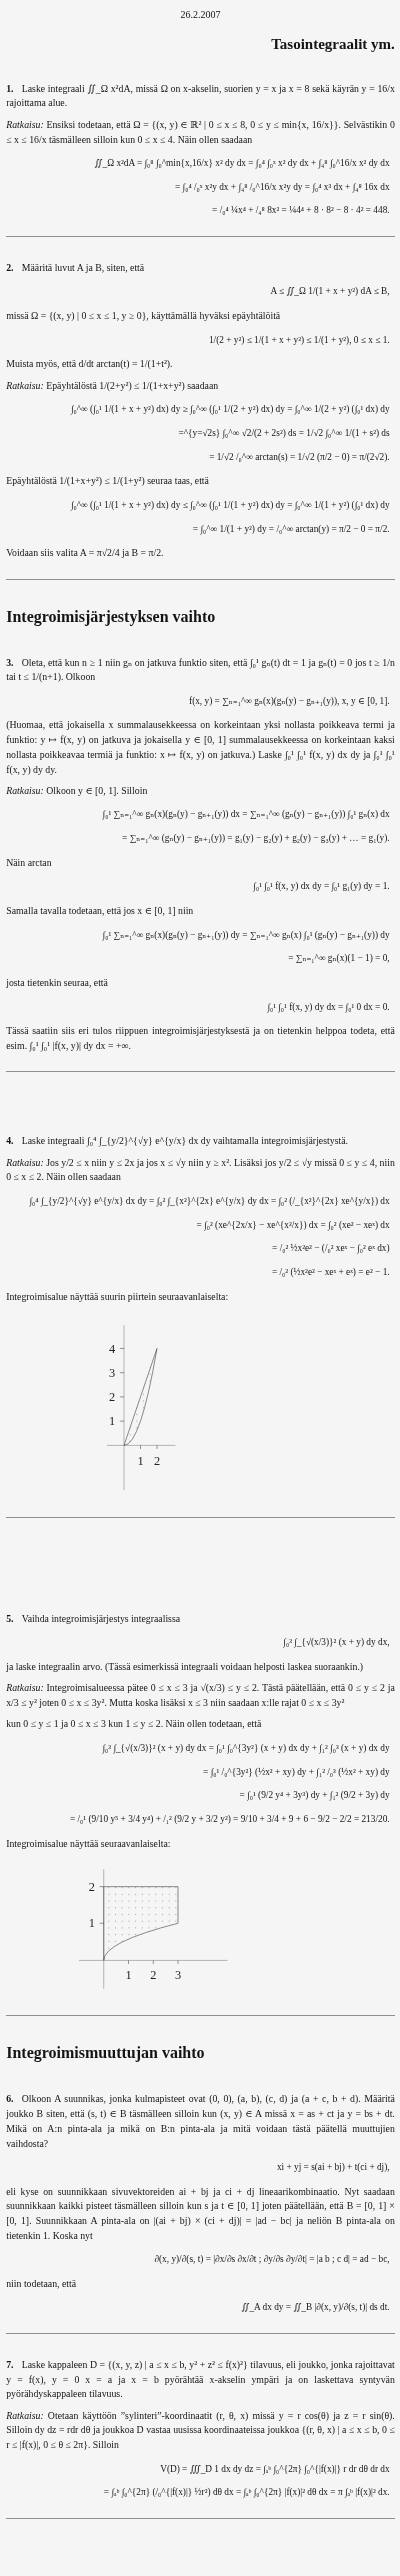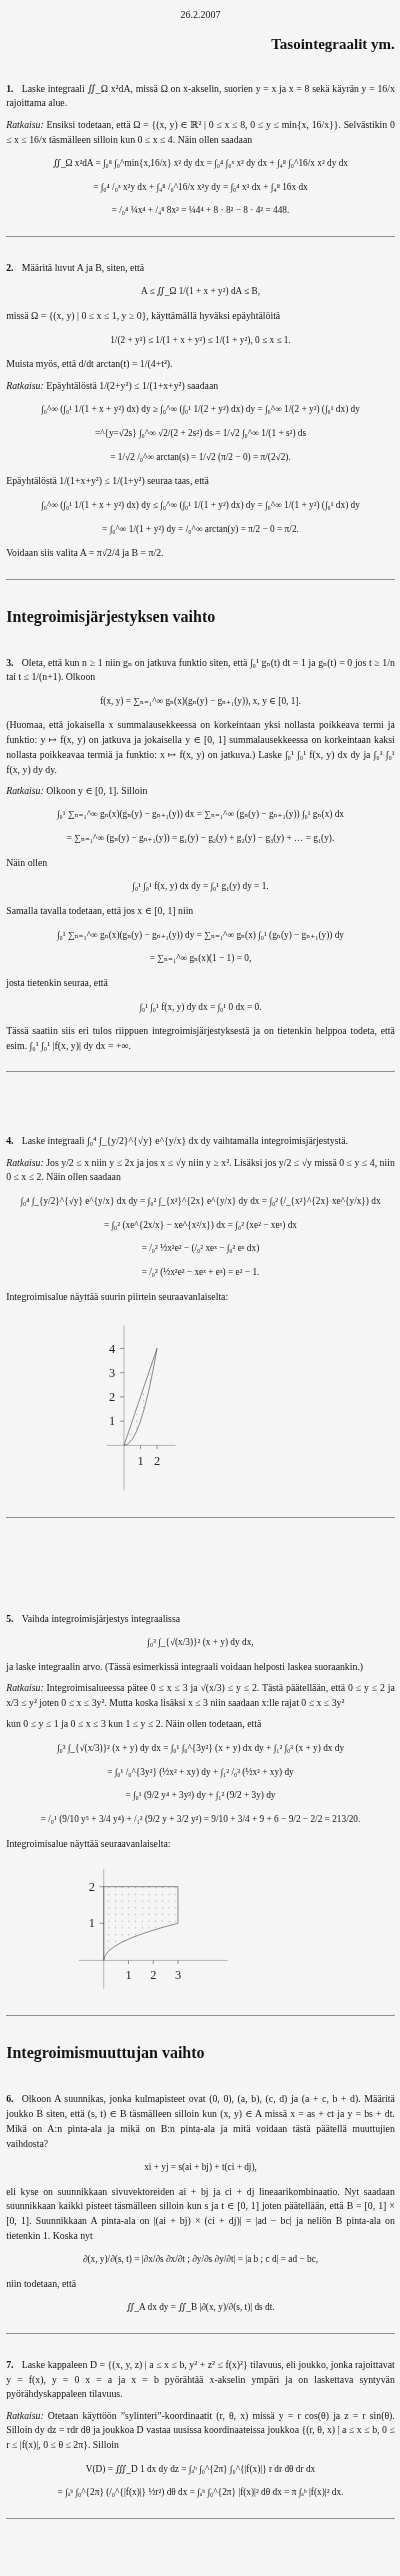--- a/index.html
+++ b/index.html
@@ -10,21 +10,21 @@
     width:401px;
   }
   .page{width:401px;box-sizing:border-box;padding:5.2px 6.2px 5.2px;}
   p{margin:0;}
   .date{text-align:center;font-size:10px;margin-top:4.1px;}
   .title{text-align:right;font-size:15px;font-weight:700;margin:15.5px 0 29px;}
   .prob{margin-top:24px;text-align:justify;line-height:1.5;font-size:9.8px;}
   .pnum{font-weight:700;margin-right:8.2px;}
   .sol-label{}
   .para{margin-top:6.7px;text-align:justify;line-height:1.5;font-size:9.8px;}
-  .disp{margin:9.8px 5.2px;text-align:center;font-size:9.3px;line-height:1.5;}
+  .disp{margin:9.8px 5.2px;text-align:right;font-size:9.3px;line-height:1.5;}
   hr.rule{border:0;border-top:0.8px solid #8f8f8f;margin:17.5px 0;}
   .heading{text-align:left;font-weight:700;font-size:16px;margin:28px 0 30px;}
   .figwrap{margin:14.4px 0 18.5px;}
   .fig4{margin-left:69px;}
   .fig5{margin-left:41px;}
   svg text{font-size:24px;fill:#222;font-family:"Liberation Serif","DejaVu Serif",serif;}
   .sp40{height:20.6px;} .sp100{height:52px;}
 </style>
 </head>
 <body>
@@ -38,40 +38,40 @@
   <p class="para"><i class="sol-label">Ratkaisu:</i> <span>Ensiksi todetaan, että Ω = {(x, y) ∈ ℝ² | 0 ≤ x ≤ 8, 0 ≤ y ≤ min{x, 16/x}}. Selvästikin 0 ≤ x ≤ 16/x täsmälleen silloin kun 0 ≤ x ≤ 4. Näin ollen saadaan</span></p>
   <p class="disp">∬_Ω x²dA = ∫₀⁸ ∫₀^min{x,16/x} x² dy dx = ∫₀⁴ ∫₀ˣ x² dy dx + ∫₄⁸ ∫₀^16/x x² dy dx</p>
   <p class="disp">= ∫₀⁴ /₀ˣ x²y dx + ∫₄⁸ /₀^16/x x²y dy = ∫₀⁴ x³ dx + ∫₄⁸ 16x dx</p>
   <p class="disp">= /₀⁴ ¼x⁴ + /₄⁸ 8x² = ¼4⁴ + 8 · 8² − 8 · 4² = 448.</p>
   <hr class="rule">
 
   <p class="prob"><b class="pnum">2.</b><span>Määritä luvut A ja B, siten, että</span></p>
   <p class="disp">A ≤ ∬_Ω 1/(1 + x + y²) dA ≤ B,</p>
   <p class="para">missä Ω = {(x, y) | 0 ≤ x ≤ 1, y ≥ 0}, käyttämällä hyväksi epäyhtälöitä</p>
   <p class="disp">1/(2 + y²) ≤ 1/(1 + x + y²) ≤ 1/(1 + y²),    0 ≤ x ≤ 1.</p>
-  <p class="para">Muista myös, että d/dt arctan(t) = 1/(4+t²).</p>
+  <p class="para">Muista myös, että d/dt arctan(t) = 1/(1+t²).</p>
   <p class="para"><i class="sol-label">Ratkaisu:</i> <span>Epäyhtälöstä 1/(2+y²) ≤ 1/(1+x+y²) saadaan</span></p>
   <p class="disp">∫₀^∞ (∫₀¹ 1/(1 + x + y²) dx) dy ≥ ∫₀^∞ (∫₀¹ 1/(2 + y²) dx) dy = ∫₀^∞ 1/(2 + y²) (∫₀¹ dx) dy</p>
   <p class="disp">=^{y=√2s} ∫₀^∞ √2/(2 + 2s²) ds = 1/√2 ∫₀^∞ 1/(1 + s²) ds</p>
   <p class="disp">= 1/√2 /₀^∞ arctan(s) = 1/√2 (π/2 − 0) = π/(2√2).</p>
   <p class="para">Epäyhtälöstä 1/(1+x+y²) ≤ 1/(1+y²) seuraa taas, että</p>
   <p class="disp">∫₀^∞ (∫₀¹ 1/(1 + x + y²) dx) dy ≤ ∫₀^∞ (∫₀¹ 1/(1 + y²) dx) dy = ∫₀^∞ 1/(1 + y²) (∫₀¹ dx) dy</p>
   <p class="disp">= ∫₀^∞ 1/(1 + y²) dy = /₀^∞ arctan(y) = π/2 − 0 = π/2.</p>
   <p class="para">Voidaan siis valita A = π√2/4 ja B = π/2.</p>
   <hr class="rule">
 
   <h2 class="heading">Integroimisjärjestyksen vaihto</h2>
 
   <p class="prob"><b class="pnum">3.</b><span>Oleta, että kun n ≥ 1 niin gₙ on jatkuva funktio siten, että ∫₀¹ gₙ(t) dt = 1 ja gₙ(t) = 0 jos t ≥ 1/n tai t ≤ 1/(n+1). Olkoon</span></p>
   <p class="disp">f(x, y) = ∑ₙ₌₁^∞ gₙ(x)(gₙ(y) − gₙ₊₁(y)),    x, y ∈ [0, 1].</p>
   <p class="para">(Huomaa, että jokaisella x summalausekkeessa on korkeintaan yksi nollasta poikkeava termi ja funktio: y ↦ f(x, y) on jatkuva ja jokaisella y ∈ [0, 1] summalausekkeessa on korkeintaan kaksi nollasta poikkeavaa termiä ja funktio: x ↦ f(x, y) on jatkuva.) Laske ∫₀¹ ∫₀¹ f(x, y) dx dy ja ∫₀¹ ∫₀¹ f(x, y) dy dy.</p>
   <p class="para"><i class="sol-label">Ratkaisu:</i> <span>Olkoon y ∈ [0, 1]. Silloin</span></p>
   <p class="disp">∫₀¹ ∑ₙ₌₁^∞ gₙ(x)(gₙ(y) − gₙ₊₁(y)) dx = ∑ₙ₌₁^∞ (gₙ(y) − gₙ₊₁(y)) ∫₀¹ gₙ(x) dx</p>
   <p class="disp">= ∑ₙ₌₁^∞ (gₙ(y) − gₙ₊₁(y)) = g₁(y) − g₂(y) + g₂(y) − g₃(y) + … = g₁(y).</p>
-  <p class="para">Näin ollen</p>
+  <p class="para">Näin arctan</p>
   <p class="disp">∫₀¹ ∫₀¹ f(x, y) dx dy = ∫₀¹ g₁(y) dy = 1.</p>
   <p class="para">Samalla tavalla todetaan, että jos x ∈ [0, 1] niin</p>
   <p class="disp">∫₀¹ ∑ₙ₌₁^∞ gₙ(x)(gₙ(y) − gₙ₊₁(y)) dy = ∑ₙ₌₁^∞ gₙ(x) ∫₀¹ (gₙ(y) − gₙ₊₁(y)) dy</p>
   <p class="disp">= ∑ₙ₌₁^∞ gₙ(x)(1 − 1) = 0,</p>
   <p class="para">josta tietenkin seuraa, että</p>
   <p class="disp">∫₀¹ ∫₀¹ f(x, y) dy dx = ∫₀¹ 0 dx = 0.</p>
   <p class="para">Tässä saatiin siis eri tulos riippuen integroimisjärjestyksestä ja on tietenkin helppoa todeta, että esim. ∫₀¹ ∫₀¹ |f(x, y)| dy dx = +∞.</p>
   <hr class="rule">
 
   <div class="sp40"></div>

